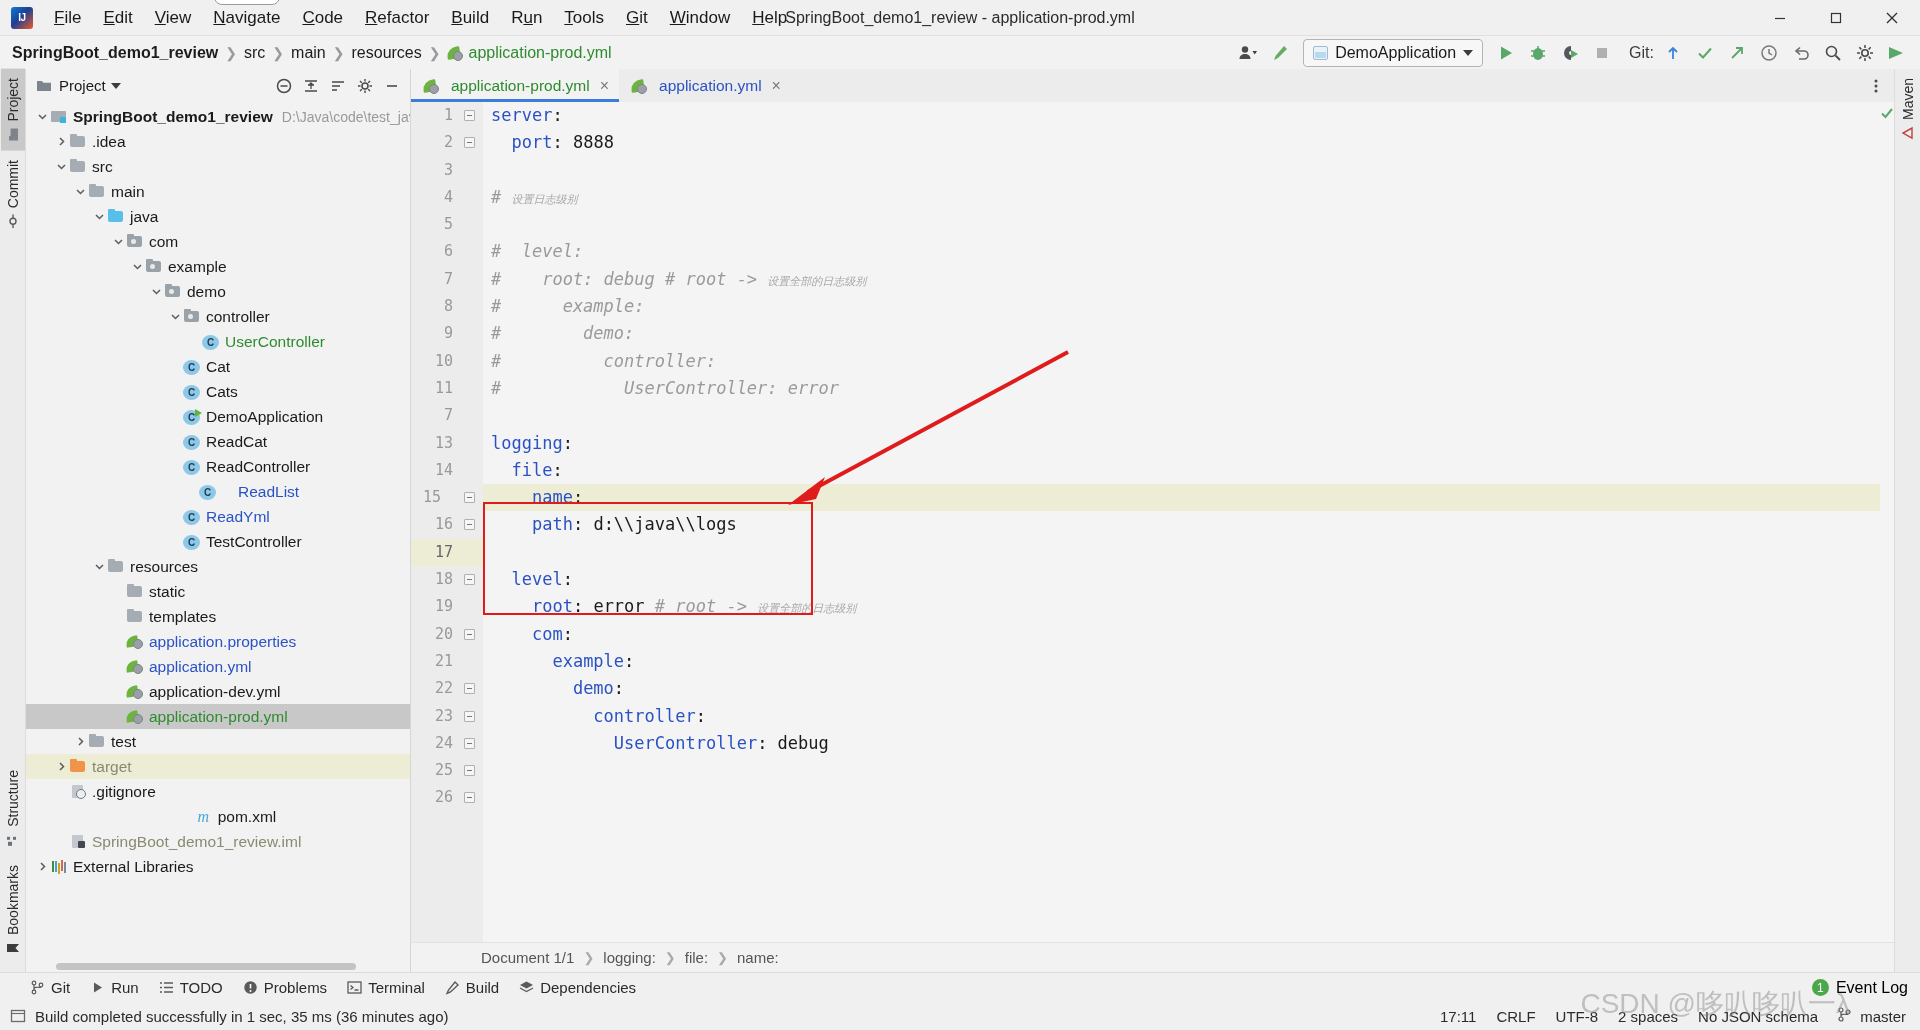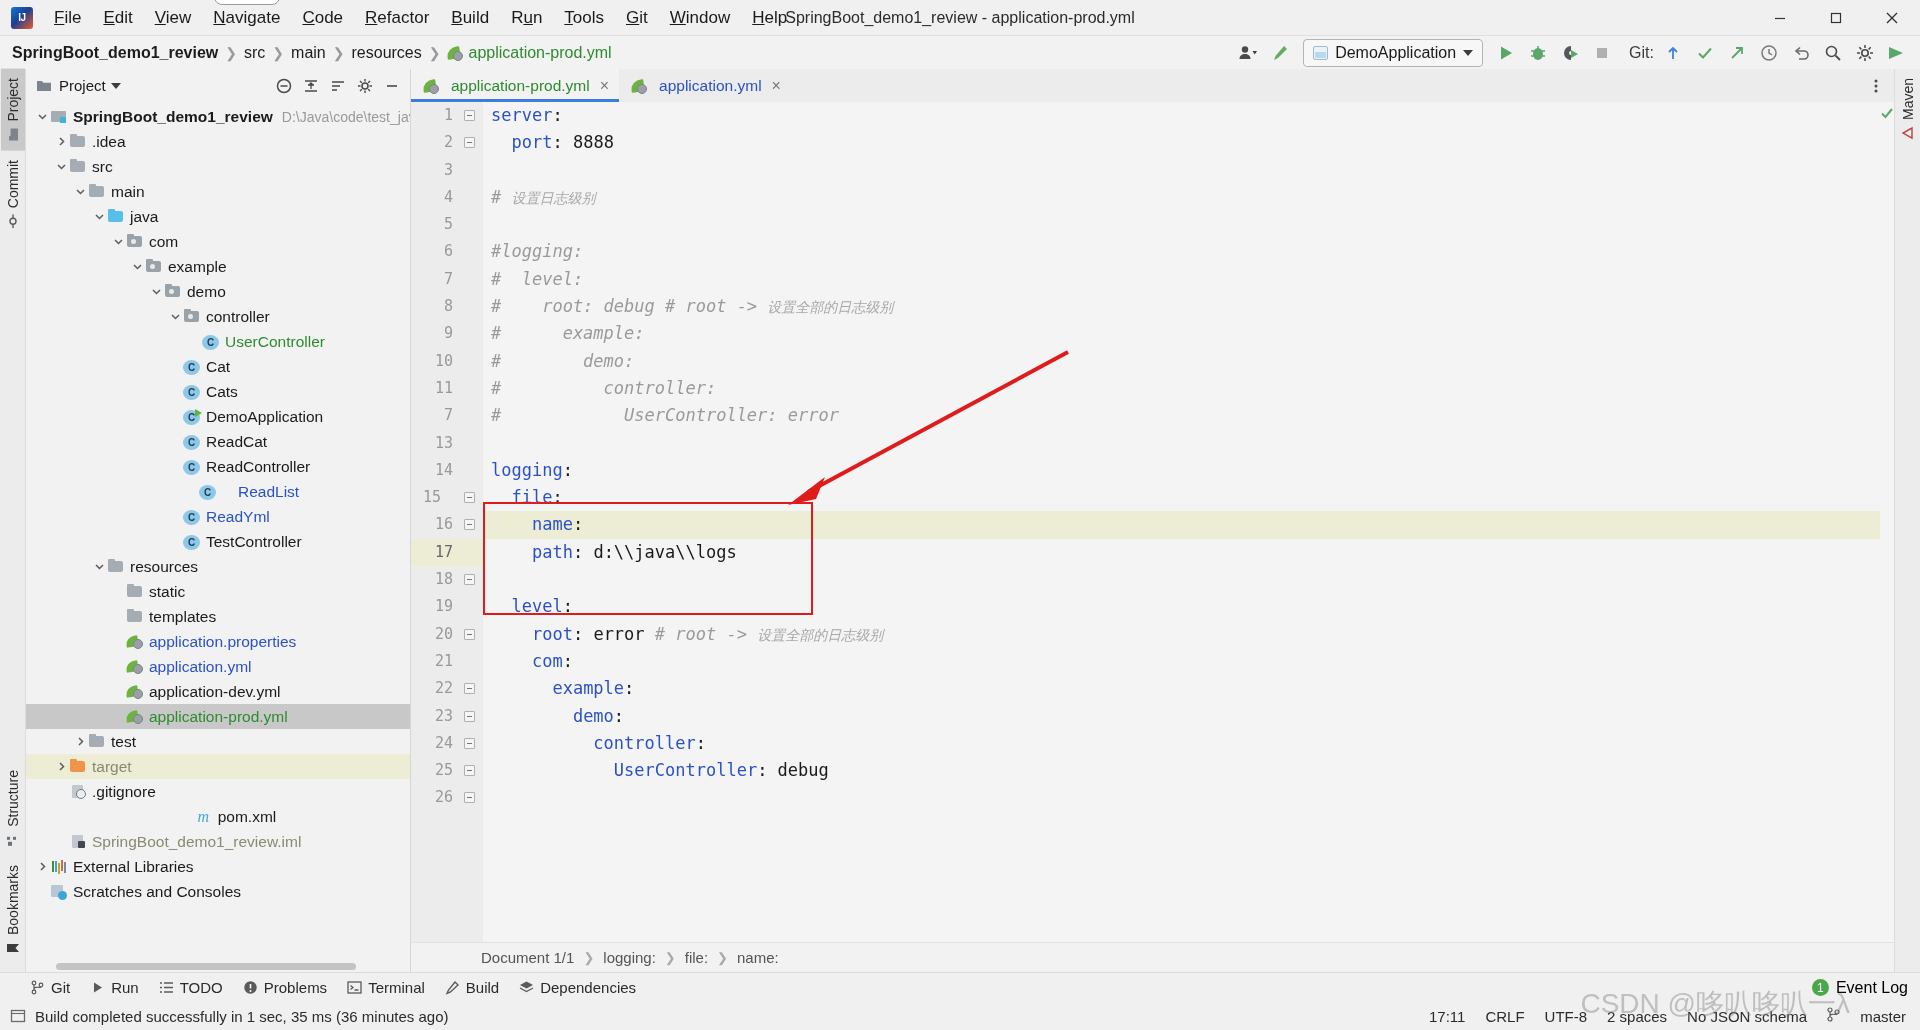--- a/index.html
+++ b/index.html
@@ -275,21 +275,21 @@
   }
   .code {
     flex: 1 1 auto; position: relative; font-family: "DejaVu Sans Mono", monospace;
     font-size: 17px; padding-left: 8px; overflow: hidden;
   }
   .cline { height: 27.3px; line-height: 27.3px; white-space: pre; }
   .cline.cur { background: #edecd4; margin-left:-8px; padding-left:8px; }
   .k { color: #2b52c4; }
   .v { color: #1a1a1a; }
   .cm { color: #9a9a9a; font-style: italic; }
-  .cmz { color: #a8a8a8; font-style: italic; font-family: "DejaVu Sans", sans-serif; font-size:14px;}
+  .cmz { color: #a8a8a8; font-style: italic; font-family: "DejaVu Sans", sans-serif; font-size:11px;}
 
   .redbox {
     position: absolute; border: 2px solid #e01b1b; pointer-events: none;
   }
   .arrowline { position: absolute; pointer-events: none; }
 
   .right-gut {
     width: 14px; flex: 0 0 14px; background: #f4f4f4; position: relative;
   }
   .editor-breadcrumb {
@@ -780,25 +780,20 @@
             <span class="tlabel t-grey">SpringBoot_demo1_review.iml</span>
           </div>
           <div class="trow" style="padding-left: 8px;">
             <span class="arrow">
               <svg width="11" height="11" viewBox="0 0 11 11">
                 <path d="M4 2 L7.5 5.5 L4 9" stroke="#5c5c5c" stroke-width="1.5" fill="none"></path>
               </svg>
             </span>
             <span class="ic lib"></span>
             <span class="tlabel ">External Libraries</span>
-          </div>
-          <div class="trow" style="padding-left: 8px;">
-            <span class="arrow"></span>
-            <span class="ic scr"></span>
-            <span class="tlabel ">Scratches and Consoles</span>
           </div>
         </div>
       <div class="pp-scroll"></div>
     </div>
 
     <div class="editor-area">
       <div class="tabbar" id="tabbar">
         <div class="etab active">
             <span class="leaf-icon"></span>
             <span>application-prod.yml</span>
@@ -853,21 +848,20 @@
           <div class="redbox" style="left:0px; top:400px; width:330px; height:113px;"></div>
           <svg class="arrowline" style="left:300px; top:245px; width:290px; height:180px;" viewBox="0 0 290 180">
             <path d="M285 5 L25 145" stroke="#e01b1b" stroke-width="4" fill="none"></path>
             <path d="M5 158 L42 130 L33 152 Z" fill="#e01b1b"></path>
           </svg>
         <div class="cline"><span class="k">server</span><span class="v">:</span></div>
             <div class="cline"><span class="v">  </span><span class="k">port</span><span class="v">: </span><span class="v">8888</span></div>
             <div class="cline">&nbsp;</div>
             <div class="cline"><span class="cm"># </span><span class="cmz">设置日志级别</span></div>
             <div class="cline">&nbsp;</div>
-            <div class="cline"><span class="cm">#logging:</span></div>
             <div class="cline"><span class="cm">#  level:</span></div>
             <div class="cline"><span class="cm">#    root: debug # root -&gt; </span><span class="cmz">设置全部的日志级别</span></div>
             <div class="cline"><span class="cm">#      example:</span></div>
             <div class="cline"><span class="cm">#        demo:</span></div>
             <div class="cline"><span class="cm">#          controller:</span></div>
             <div class="cline"><span class="cm">#            UserController: error</span></div>
             <div class="cline">&nbsp;</div>
             <div class="cline"><span class="k">logging</span><span class="v">:</span></div>
             <div class="cline"><span class="v">  </span><span class="k">file</span><span class="v">:</span></div>
             <div class="cline cur"><span class="v">    </span><span class="k">name</span><span class="v">:</span></div>
@@ -990,21 +984,21 @@
           <path d="M1.5 5.5h13" stroke="#6a6a6a" stroke-width="1.1"></path>
         </svg>
     </span>
     <span>Build completed successfully in 1 sec, 35 ms (36 minutes ago)</span>
     <div class="sb-right">
       <span>17:11</span>
       <span>CRLF</span>
       <span>UTF-8</span>
       <span>2 spaces</span>
       <span>No JSON schema</span>
-      <span style="display:flex;align-items:center;gap:20px;">
+      <span style="display:flex;align-items:center;gap:9px;">
         <span>
           <svg width="13" height="15" viewBox="0 0 13 15">
               <circle cx="3" cy="3" r="2" fill="none" stroke="#5a5a5a" stroke-width="1.2"></circle>
               <circle cx="3" cy="12" r="2" fill="none" stroke="#5a5a5a" stroke-width="1.2"></circle>
               <circle cx="10" cy="5" r="2" fill="none" stroke="#5a5a5a" stroke-width="1.2"></circle>
               <path d="M3 5v5 M3 9 C3 6 10 8 10 7" stroke="#5a5a5a" stroke-width="1.2" fill="none"></path>
             </svg>
         </span>
         <span>master</span>
       </span>

